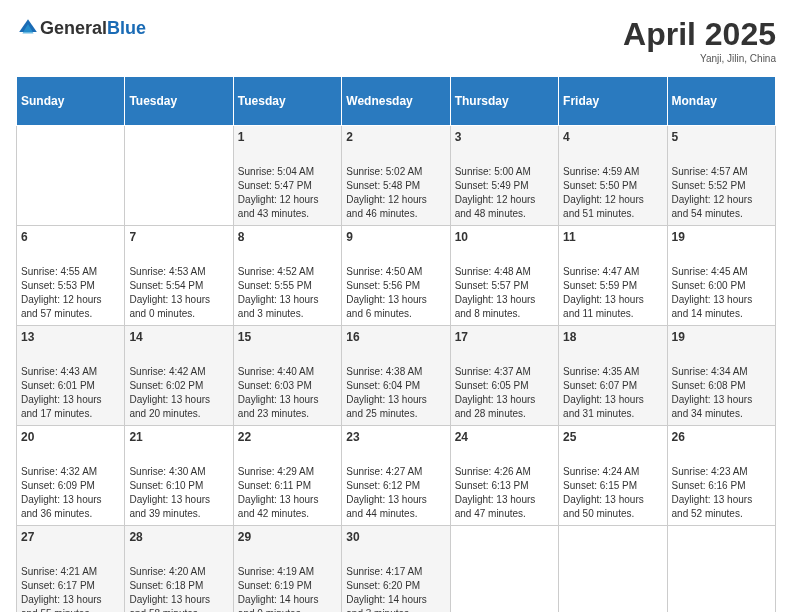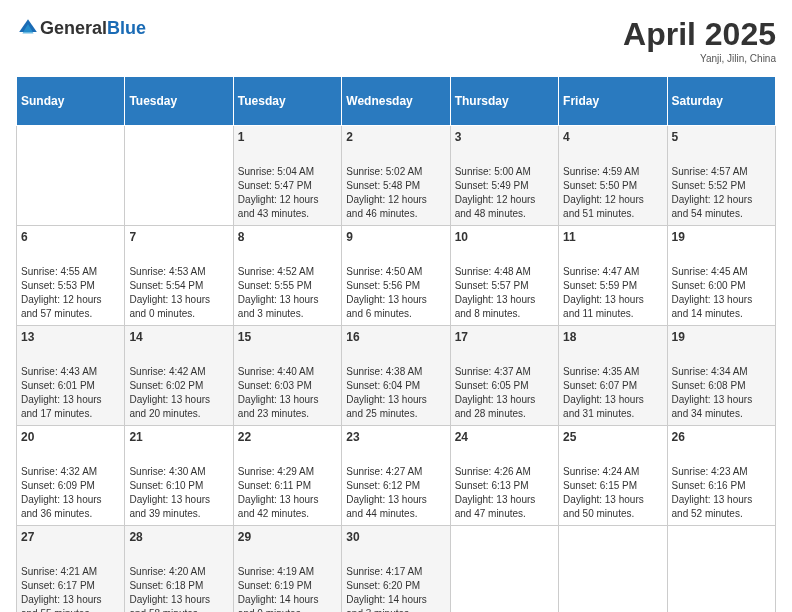--- a/index.html
+++ b/index.html
@@ -114,21 +114,21 @@
 
 <table>
   <thead>
     <tr>
     <th>Sunday</th>
         <th>Tuesday</th>
         <th>Tuesday</th>
         <th>Wednesday</th>
         <th>Thursday</th>
         <th>Friday</th>
-        <th>Saturday</th>
+        <th>Monday</th>
       </tr>
   </thead>
   <tbody id="calendar-body">
   <tr>
         <td class="empty-cell"></td>
         <td class="empty-cell"></td>
         <td>
           <div class="day-number">1</div>
           <div class="day-info">Sunrise: 5:04 AM<br>Sunset: 5:47 PM<br>Daylight: 12 hours and 43 minutes.</div>
         </td>

